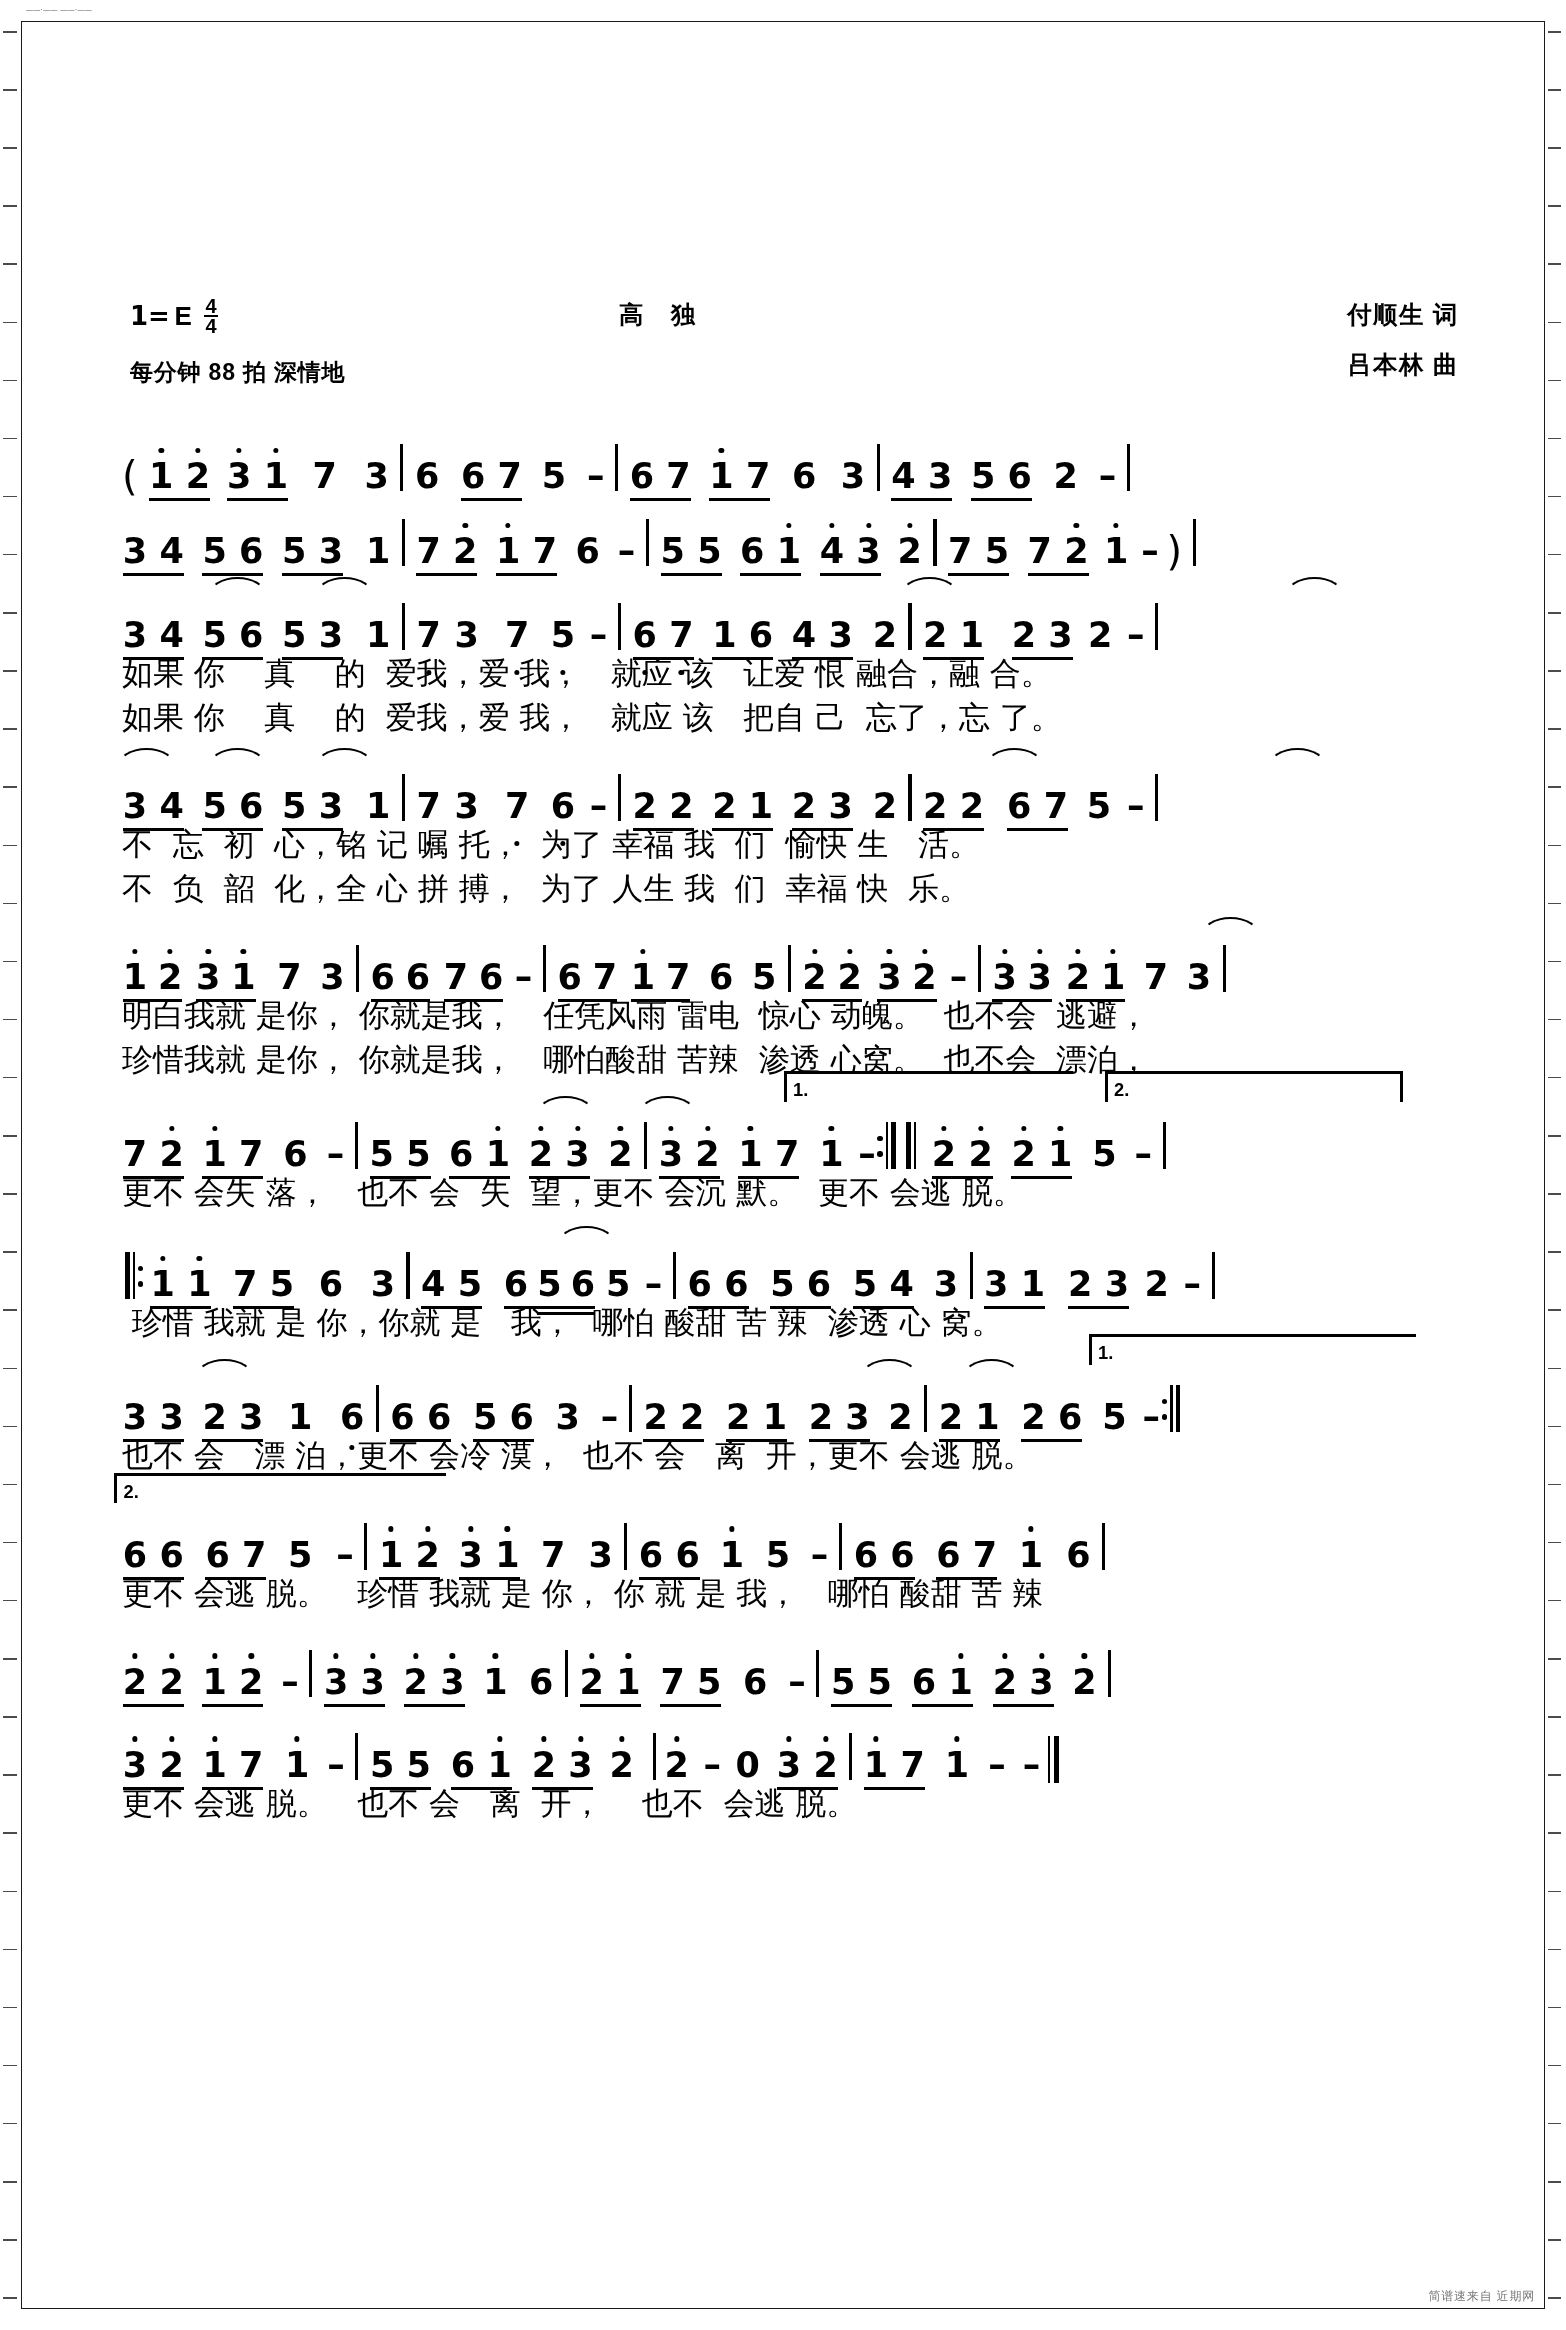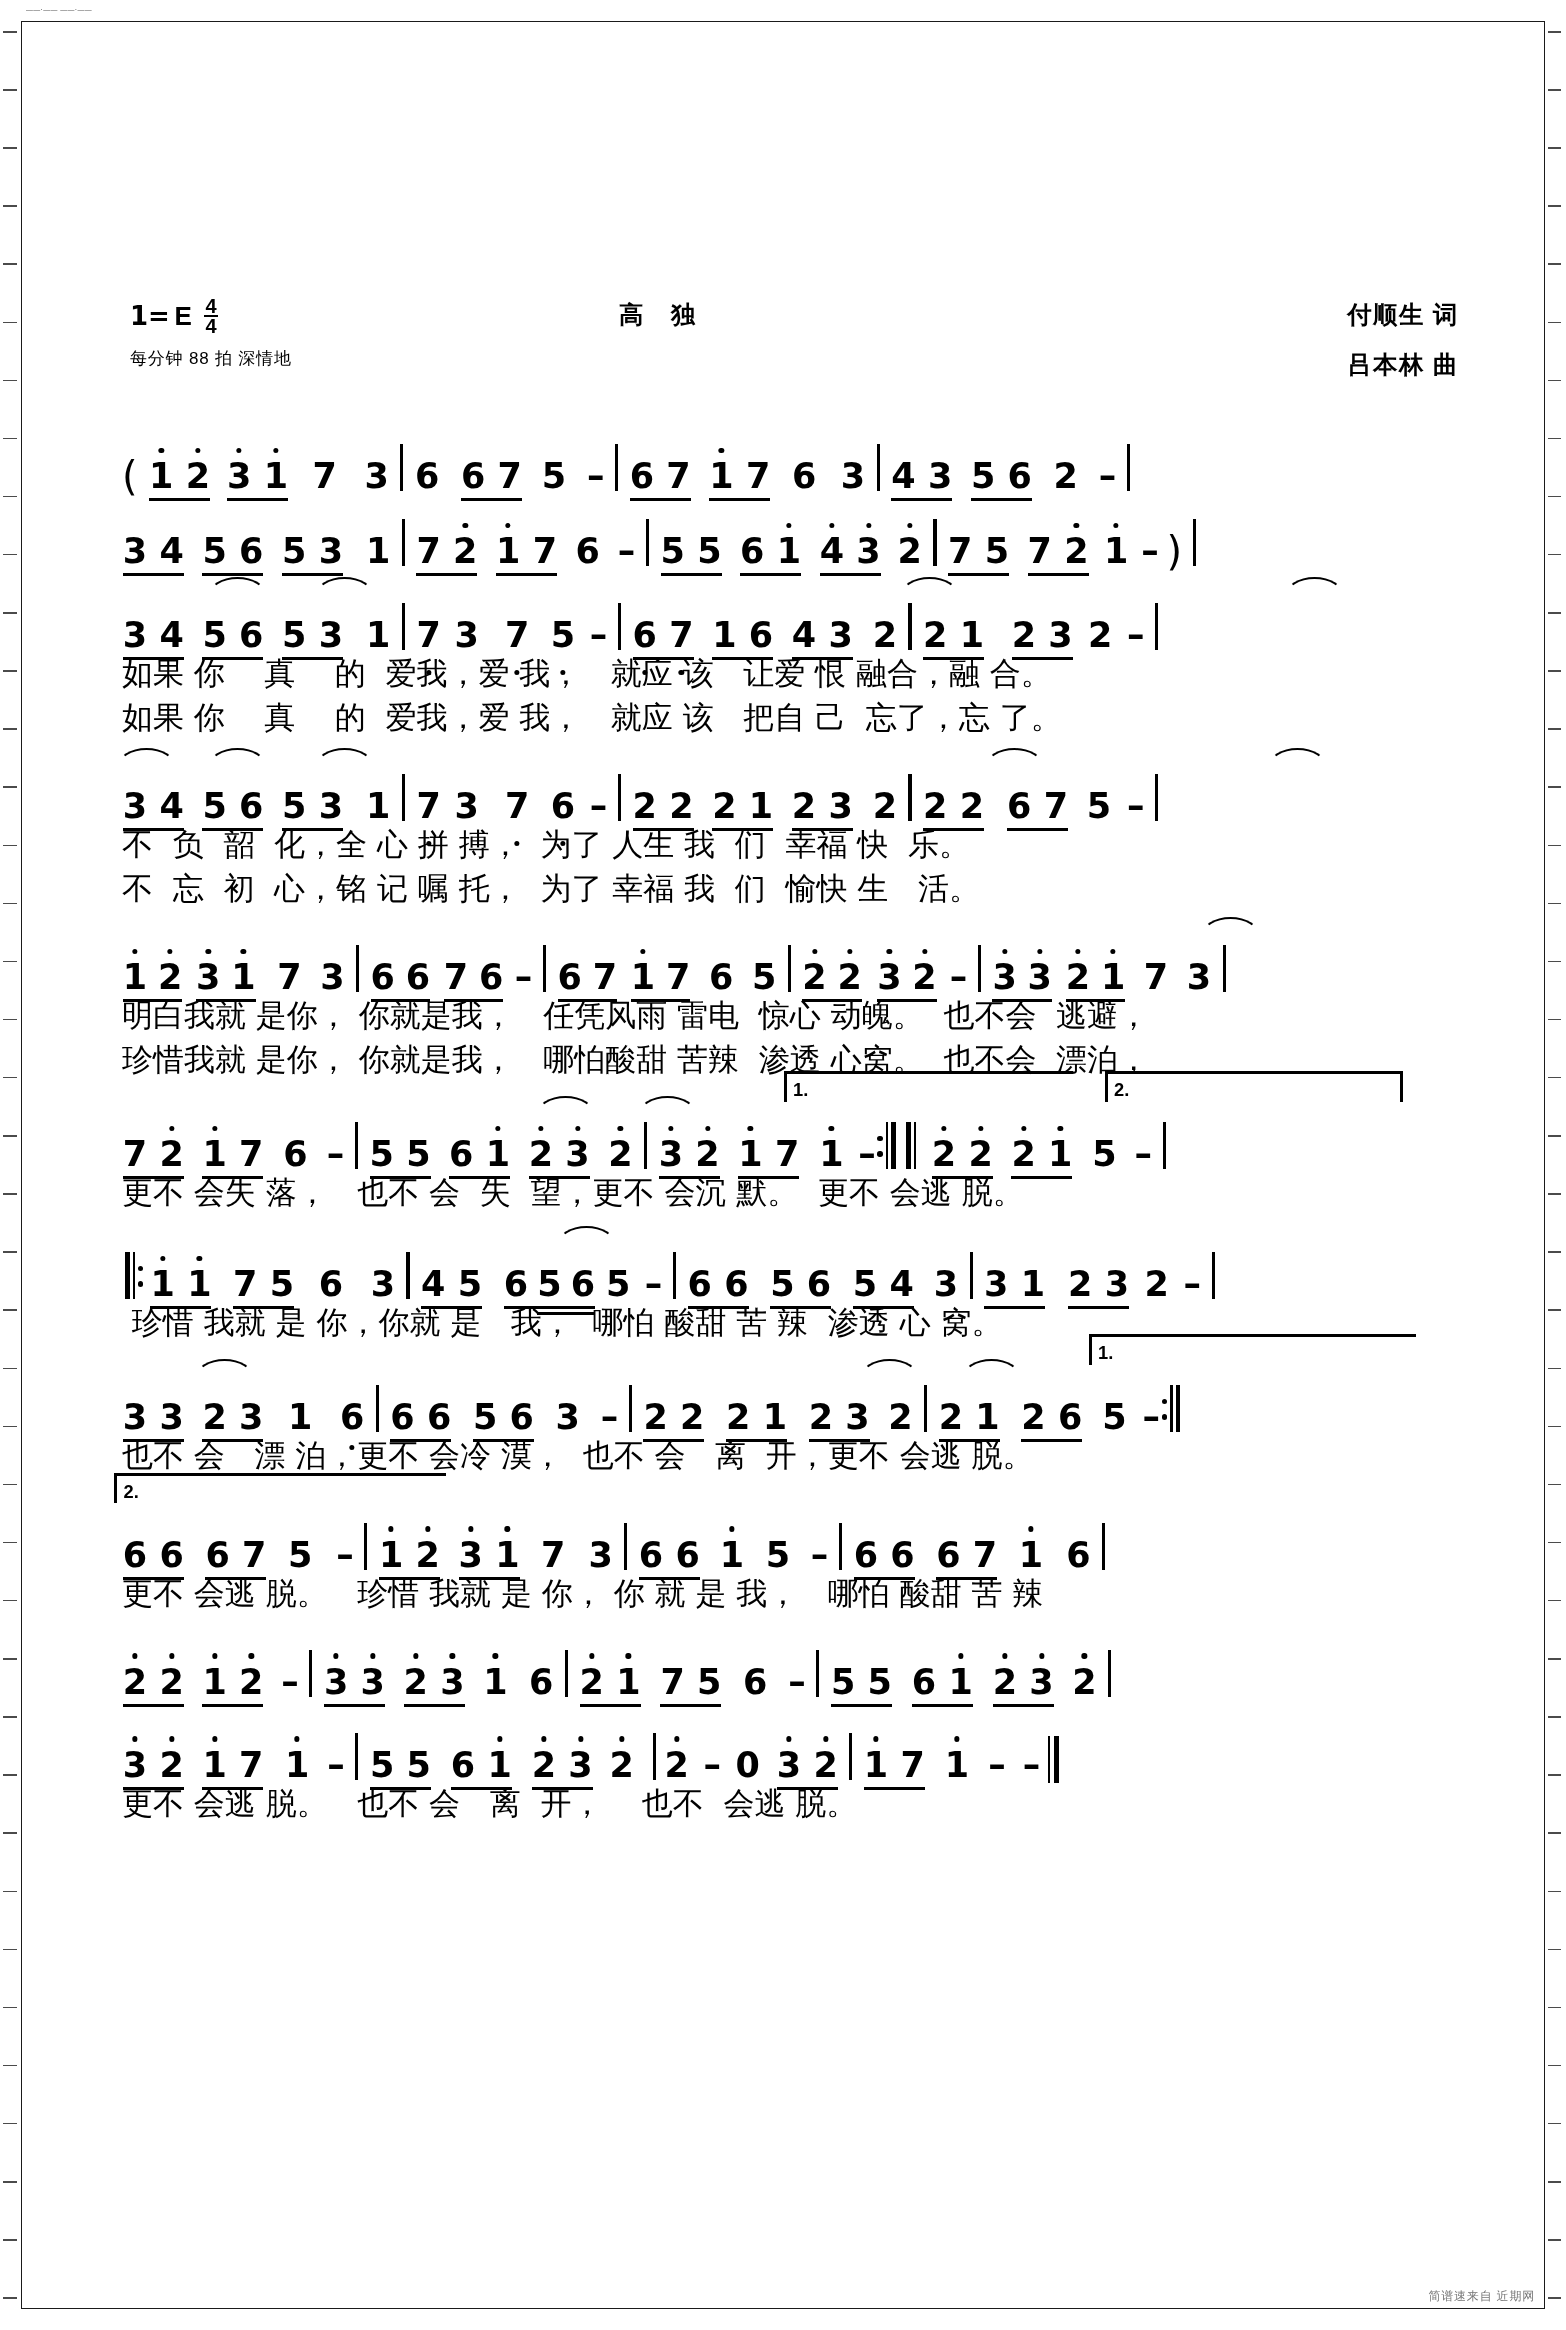--- a/index.html
+++ b/index.html
@@ -57,21 +57,21 @@
   .meta .key{
     position:absolute;left:0;top:3.1px;
     font-size:26px;font-weight:bold;display:flex;align-items:center;gap:4.6px;
   }
   .meta .key .one{font-family:"DejaVu Sans",sans-serif;}
   .frac{display:inline-flex;flex-direction:column;align-items:center;
     line-height:.92;font-size:20px;font-weight:bold;margin-left:7.6px;}
   .frac .num{border-bottom:2.3px solid #000;padding:0 1.5px;}
   .frac .den{padding:0 1.5px;}
   .meta .tempo{
-    position:absolute;left:0;top:53px;font-size:17px;font-weight:normal;letter-spacing:0.8px;
+    position:absolute;left:0;top:63px;font-size:23px;font-weight:bold;letter-spacing:0.8px;
   }
   .meta .style-mid{
     position:absolute;left:489px;top:4.6px;font-size:24.4px;font-weight:bold;letter-spacing:27.5px;
   }
   .meta .lyricist{
     position:absolute;right:0;top:4.6px;font-size:24.4px;font-weight:bold;letter-spacing:1.5px;white-space:nowrap;
   }
   .meta .composer{
     position:absolute;right:0;top:55px;font-size:24.4px;font-weight:bold;letter-spacing:1.5px;white-space:nowrap;
   }
@@ -577,22 +577,22 @@
             <span class="cell"><span class="d">6</span></span>
             <span class="sp" style="width:10.7px"></span>
             <span class="cell"><span class="d">7</span></span>
           </span>
         <span class="sp" style="width:17px"></span>
         <span class="cell"><span class="d">5</span></span>
         <span class="sp" style="width:15.3px"></span>
         <span class="dash">–</span>
         <span class="barline"></span>
       </div>
+      <div class="lyrics">不  忘  初  心，铭 记 嘱 托，  为了 幸福 我  们  愉快 生   活。</div>
       <div class="lyrics">不  负  韶  化，全 心 拼 搏，  为了 人生 我  们  幸福 快  乐。</div>
-      <div class="lyrics">不  忘  初  心，铭 记 嘱 托，  为了 幸福 我  们  愉快 生   活。</div>
     </div>
 
     <div class="system" style="margin-top:17px">
       <div class="slur" style="left:1079px;top:-12.2px;width:55px;"></div>
       <div class="notes-row">
         <span class="grp b1">
             <span class="cell"><span class="d">1<span class="dot-hi"></span></span></span>
             <span class="sp" style="width:9.2px"></span>
             <span class="cell"><span class="d">2<span class="dot-hi"></span></span></span>
           </span>

